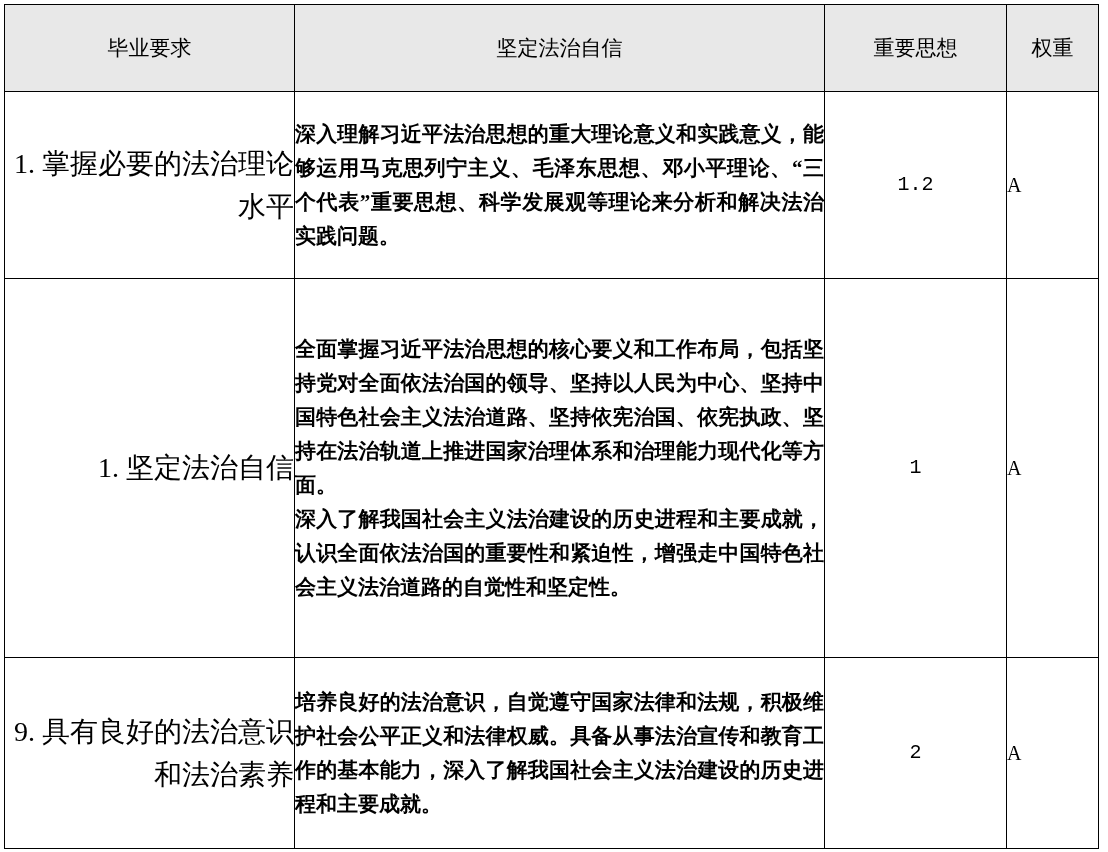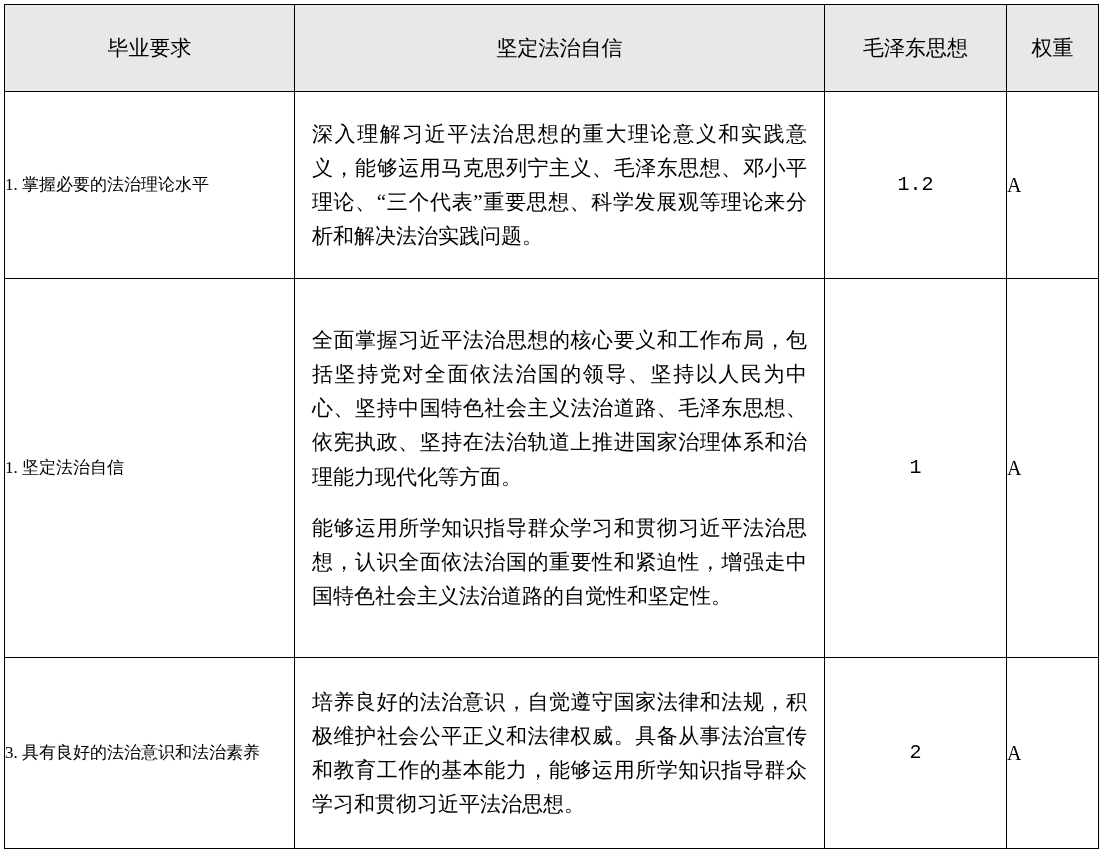--- a/index.html
+++ b/index.html
@@ -41,34 +41,35 @@
     height: 86px;
     font-weight: normal;
   }
   .col-req   { width: 290px; }
   .col-ind   { width: 530px; }
   .col-goal  { width: 182px; }
   .col-weight{ width: 92px; }
 
   td.cell-req {
     padding: 6px 14px;
-    font-size: 17px;
+    font-size: 28px;
     line-height: 1.55;
-    text-align: left;
+    text-align: right;
   }
   td.cell-ind {
     padding: 8px 12px 8px 14px;
     font-size: 21px;
     line-height: 1.62;
     text-align: justify;
     text-justify: inter-ideograph;
     vertical-align: top;
   }
   td.cell-ind p {
-    margin: 17px;
+    margin: 0;
+    font-weight: bold;
   }
   td.cell-goal {
     padding: 6px 14px;
     font-size: 20px;
     text-align: center;
     font-family: Liberation Mono, monospace;
   }
   td.cell-weight {
     padding: 6px 14px;
     font-size: 20px;
@@ -86,45 +87,45 @@
     <colgroup>
       <col class="col-req">
       <col class="col-ind">
       <col class="col-goal">
       <col class="col-weight">
     </colgroup>
     <thead>
       <tr>
         <td>毕业要求</td>
         <td>坚定法治自信</td>
-        <td>毛泽东思想</td>
+        <td>重要思想</td>
         <td>权重</td>
       </tr>
     </thead>
     <tbody>
       <tr class="row-1">
         <td class="cell-req">1. 掌握必要的法治理论水平</td>
         <td class="cell-ind">
           <p>深入理解习近平法治思想的重大理论意义和实践意义，能够运用马克思列宁主义、毛泽东思想、邓小平理论、“三个代表”重要思想、科学发展观等理论来分析和解决法治实践问题。</p>
         </td>
         <td class="cell-goal">1.2</td>
         <td class="cell-weight">A</td>
       </tr>
       <tr class="row-2">
         <td class="cell-req">1. 坚定法治自信</td>
         <td class="cell-ind">
-          <p>全面掌握习近平法治思想的核心要义和工作布局，包括坚持党对全面依法治国的领导、坚持以人民为中心、坚持中国特色社会主义法治道路、毛泽东思想、依宪执政、坚持在法治轨道上推进国家治理体系和治理能力现代化等方面。</p>
-          <p>能够运用所学知识指导群众学习和贯彻习近平法治思想，认识全面依法治国的重要性和紧迫性，增强走中国特色社会主义法治道路的自觉性和坚定性。</p>
+          <p>全面掌握习近平法治思想的核心要义和工作布局，包括坚持党对全面依法治国的领导、坚持以人民为中心、坚持中国特色社会主义法治道路、坚持依宪治国、依宪执政、坚持在法治轨道上推进国家治理体系和治理能力现代化等方面。</p>
+          <p>深入了解我国社会主义法治建设的历史进程和主要成就，认识全面依法治国的重要性和紧迫性，增强走中国特色社会主义法治道路的自觉性和坚定性。</p>
         </td>
         <td class="cell-goal">1</td>
         <td class="cell-weight">A</td>
       </tr>
       <tr class="row-3">
-        <td class="cell-req">3. 具有良好的法治意识和法治素养</td>
+        <td class="cell-req">9. 具有良好的法治意识和法治素养</td>
         <td class="cell-ind">
-          <p>培养良好的法治意识，自觉遵守国家法律和法规，积极维护社会公平正义和法律权威。具备从事法治宣传和教育工作的基本能力，能够运用所学知识指导群众学习和贯彻习近平法治思想。</p>
+          <p>培养良好的法治意识，自觉遵守国家法律和法规，积极维护社会公平正义和法律权威。具备从事法治宣传和教育工作的基本能力，深入了解我国社会主义法治建设的历史进程和主要成就。</p>
         </td>
         <td class="cell-goal">2</td>
         <td class="cell-weight">A</td>
       </tr>
     </tbody>
   </table>
 </div>
 
 </body></html>

